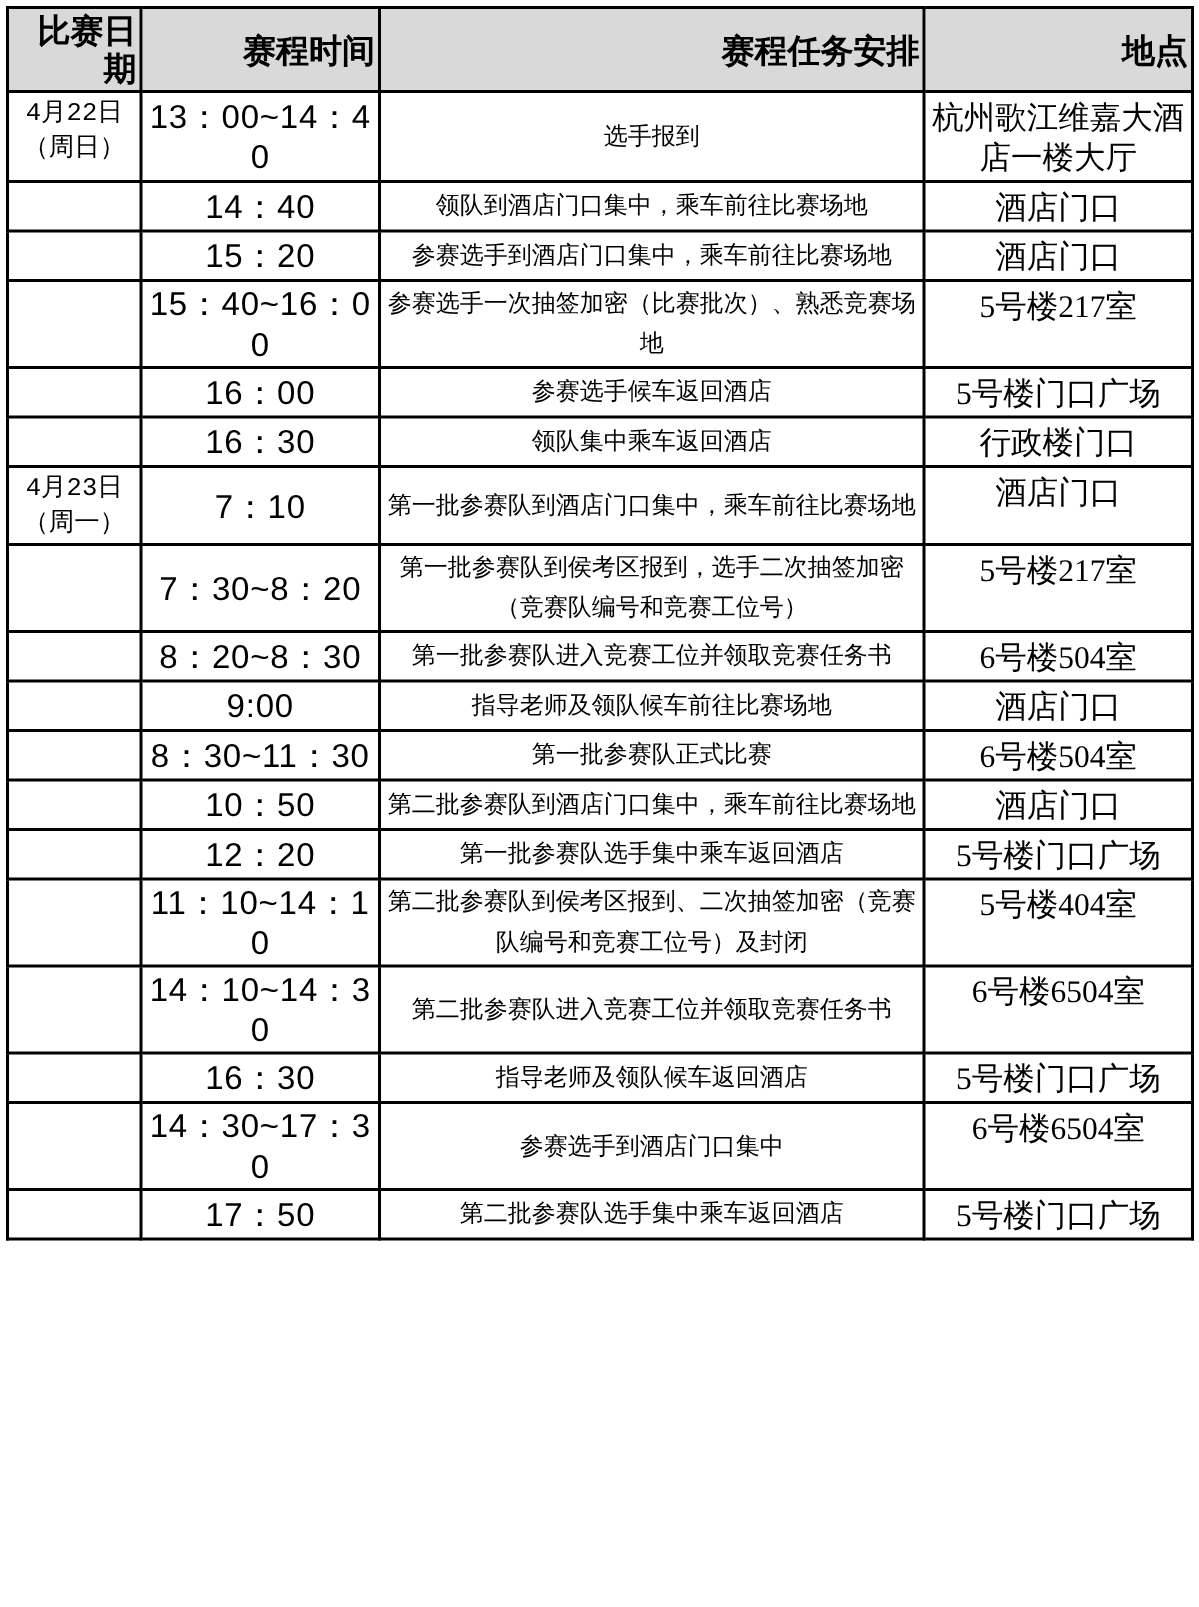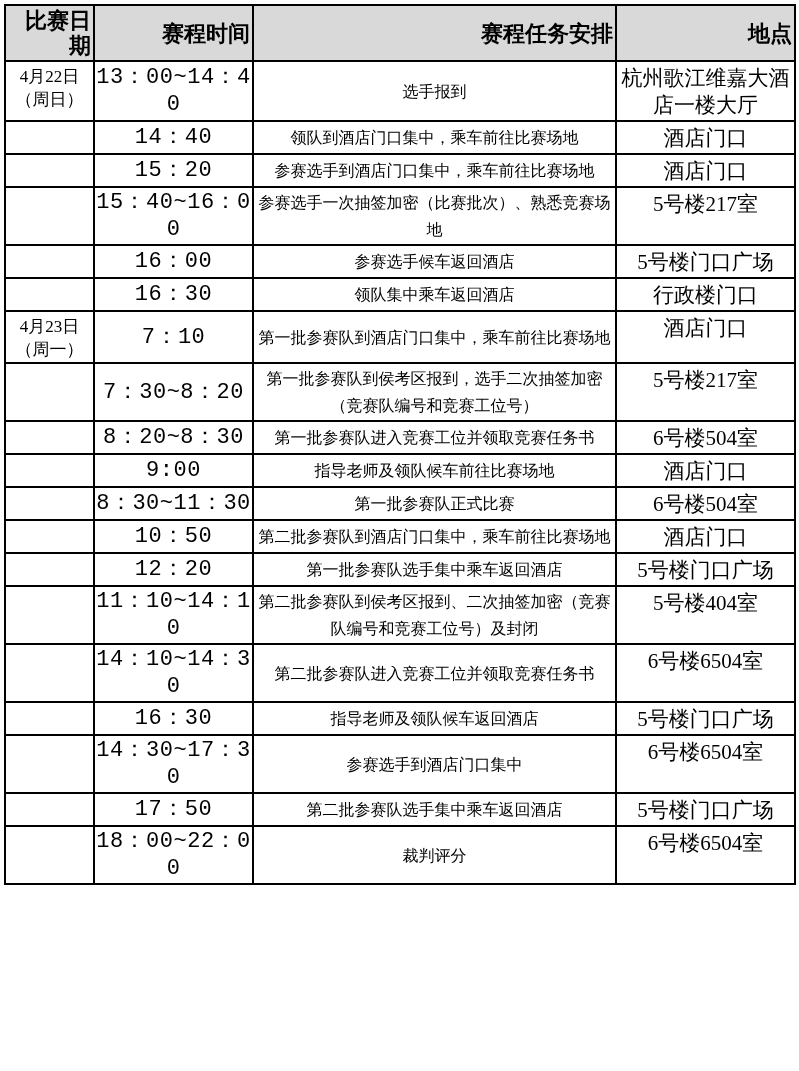--- a/index.html
+++ b/index.html
@@ -42,29 +42,29 @@
     height: 52px;
     text-align: right;
   }
   
   col.c-date { width: 89px; }
   col.c-time { width: 159px; }
   col.c-task { width: 363px; }
   col.c-loc  { width: 179px; }
 
   td.col-date {
-    font-family: Liberation Serif, serif;
+    font-family: Liberation Mono, monospace;
     font-size: 17px;
     line-height: 23px;
     vertical-align: top;
     padding: 3px 1px 1px;
     white-space: pre-line;
   }
   td.col-time {
-    font-family: Liberation Mono, monospace;
+    font-family: Liberation Sans, sans-serif;
     font-size: 22px;
     line-height: 27px;
     vertical-align: middle;
     padding: 1px 0;
     letter-spacing: 0.5px;
   }
   td.col-task {
     font-family: "Liberation Serif", sans-serif;
     font-size: 16px;
     line-height: 27px;
@@ -204,21 +204,15 @@
           <td class="col-time">14：30~17：30</td>
           <td class="col-task">参赛选手到酒店门口集中</td>
           <td class="col-loc">6号楼6504室</td>
         </tr>
         <tr class="body-row">
           <td class="col-date"></td>
           <td class="col-time">17：50</td>
           <td class="col-task">第二批参赛队选手集中乘车返回酒店</td>
           <td class="col-loc">5号楼门口广场</td>
         </tr>
-        <tr class="body-row">
-          <td class="col-date"></td>
-          <td class="col-time">18：00~22：00</td>
-          <td class="col-task">裁判评分</td>
-          <td class="col-loc">6号楼6504室</td>
-        </tr>
       </tbody>
   </table>
 </div>
 
 </body></html>

